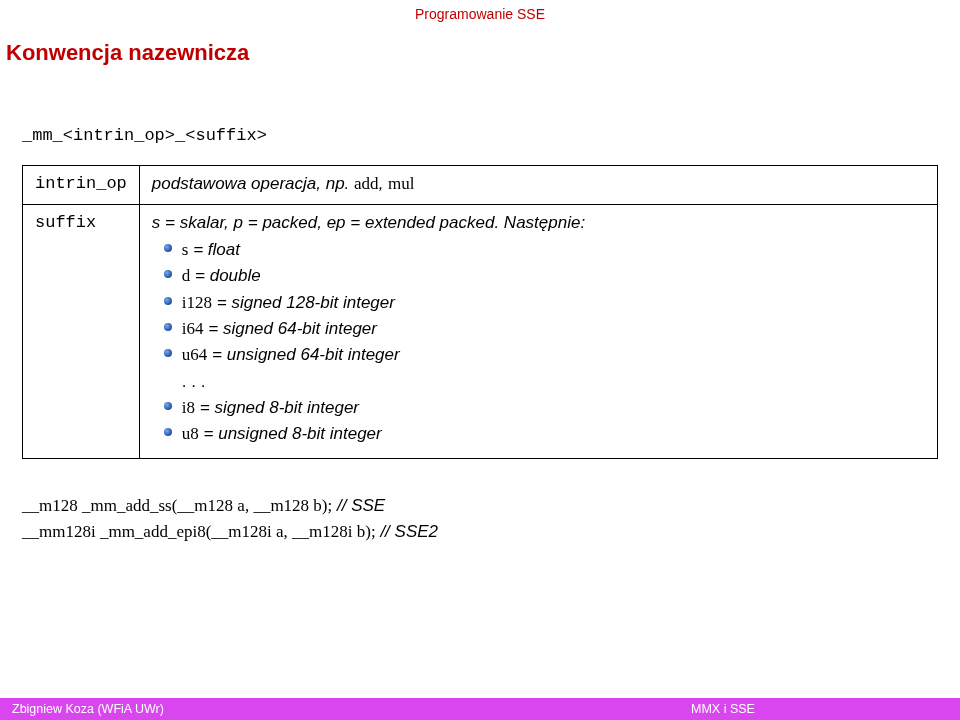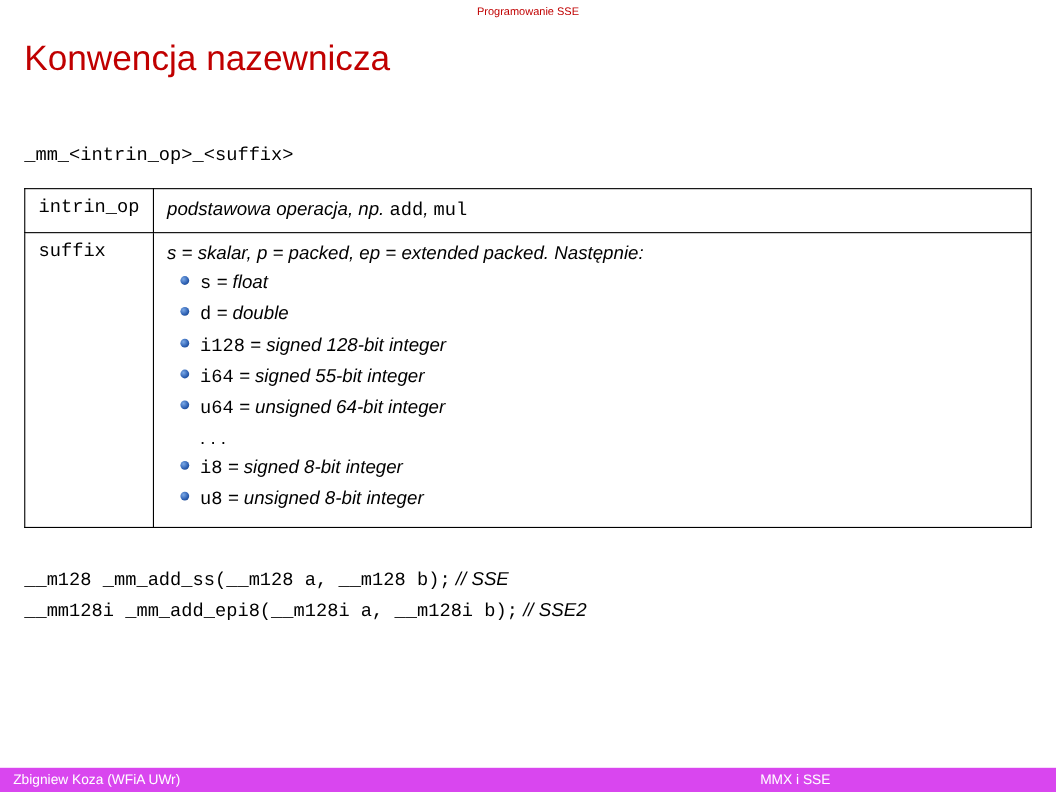--- a/index.html
+++ b/index.html
@@ -10,34 +10,34 @@
     font-family: "Segoe UI", "Helvetica Neue", Arial, sans-serif;
     position: relative;
     overflow: hidden;
   }
   .header-section {
     text-align: center;
     padding-top: 6px;
   }
   .section-title {
     color: #c00000;
-    font-size: 10px;
+    font-size: 14px;
     font-weight: 400;
   }
   .page-title {
     color: #c00000;
-    font-size: 32px;
-    font-weight: 400;
-    padding: 18px 22px 0 22px;
+    font-size: 22px;
+    font-weight: 700;
+    padding: 18px 22px 0 6px;
   }
   .content {
     padding: 60px 22px 0 22px;
   }
   .code-tt {
-    font-family: Liberation Mono, monospace;
+    font-family: Liberation Serif, serif;
   }
   .pattern {
     font-family: "Courier New", monospace;
     font-size: 17px;
     margin-bottom: 20px;
   }
   table.defn {
     border-collapse: collapse;
     width: 100%;
     font-size: 17px;
@@ -132,21 +132,21 @@
       </td>
     </tr>
     <tr>
       <td class="key"><span>suffix</span></td>
       <td>
         <div class="italic">s = skalar, p = packed, ep = extended packed. Następnie:</div>
         <ul class="bullets">
           <li><span class="code-tt">s</span><span class="italic"> = float</span></li>
           <li><span class="code-tt">d</span><span class="italic"> = double</span></li>
           <li><span class="code-tt">i128</span><span class="italic"> = signed 128-bit integer</span></li>
-          <li><span class="code-tt">i64</span><span class="italic"> = signed 55-bit integer</span></li>
+          <li><span class="code-tt">i64</span><span class="italic"> = signed 64-bit integer</span></li>
           <li><span class="code-tt">u64</span><span class="italic"> = unsigned 64-bit integer</span></li>
           <li class="ellipsis"><span>. . .</span></li>
           <li><span class="code-tt">i8</span><span class="italic"> = signed 8-bit integer</span></li>
           <li><span class="code-tt">u8</span><span class="italic"> = unsigned 8-bit integer</span></li>
         </ul>
       </td>
     </tr>
   </tbody>
     </table>
 

